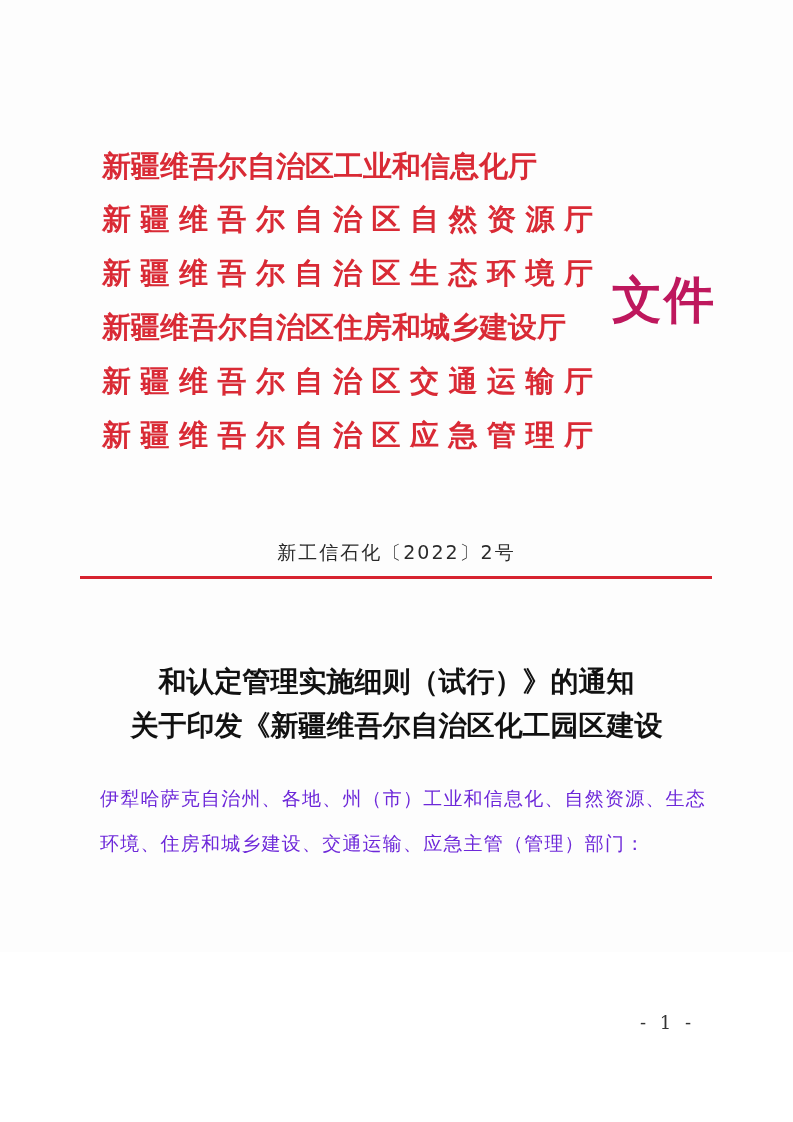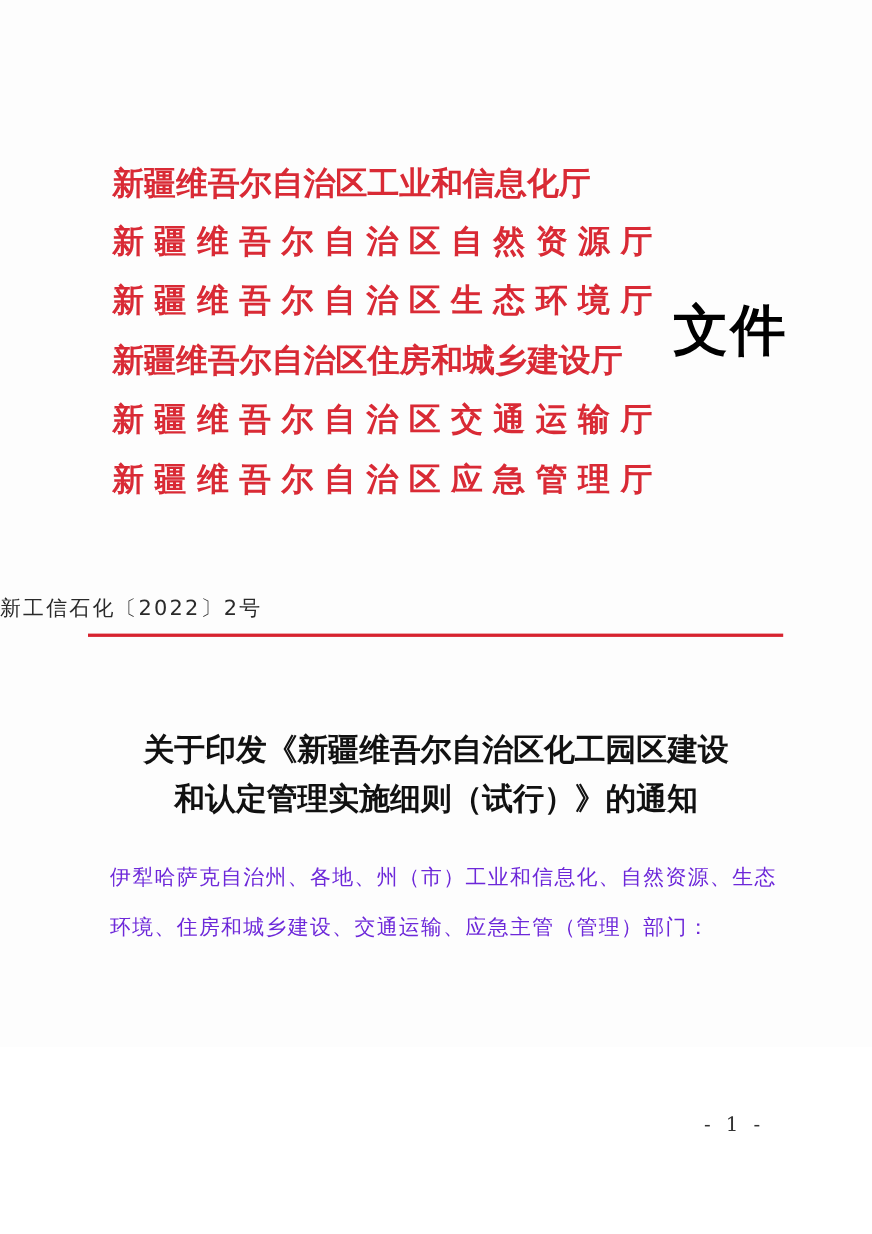--- a/index.html
+++ b/index.html
@@ -9,24 +9,24 @@
   .issuer {
     position: absolute; left: 0; height: 40px; line-height: 40px;
     font-family: "DejaVu Serif", "Liberation Serif", serif; font-weight: bold;
     font-size: 29px; color: #d92a35; white-space: nowrap;
   }
   .issuer.tight { letter-spacing: 0px; }
   .issuer.wide { letter-spacing: 9.5px; }
   .wenjian {
     position: absolute; left: 612px; top: 270px;
     font-family: "DejaVu Serif", "Liberation Serif", serif; font-weight: bold;
-    font-size: 50px; color: #000000; letter-spacing: 2px; line-height: 60px;
+    font-size: 50px; color: #be185d; letter-spacing: 2px; line-height: 60px;
   }
   .doc-number {
-    position: absolute; left: 0; width: 793px; top: 540px; text-align: left;
+    position: absolute; left: 0; width: 793px; top: 540px; text-align: center;
     font-family: "DejaVu Sans", "Liberation Sans", sans-serif;
     font-size: 19px; color: #2a2a2a; letter-spacing: 2px;
   }
   .red-rule {
     position: absolute; left: 80px; top: 576px; width: 632px; height: 3px;
     background: #d7232f;
   }
   .title {
     position: absolute; left: 0; width: 793px; top: 660px; text-align: center;
     font-family: "DejaVu Serif", "Liberation Serif", serif; font-weight: bold;
@@ -59,22 +59,22 @@
     <div class="issuer wide" style="top:269px;">新疆维吾尔自治区应急管理厅</div>
   </div>
 
   <div class="wenjian">文件</div>
 
   <div class="doc-number">新工信石化〔2022〕2号</div>
 
   <div class="red-rule"></div>
 
   <div class="title">
+    <div>和认定管理实施细则（试行）》的通知</div>
     <div>关于印发《新疆维吾尔自治区化工园区建设</div>
-    <div>和认定管理实施细则（试行）》的通知</div>
   </div>
 
   <div class="body-text">
     <p>伊犁哈萨克自治州、各地、州（市）工业和信息化、自然资源、生态环境、住房和城乡建设、交通运输、应急主管（管理）部门：</p>
   </div>
 
   <div class="page-number">- 1 -</div>
 
 </div>
 

